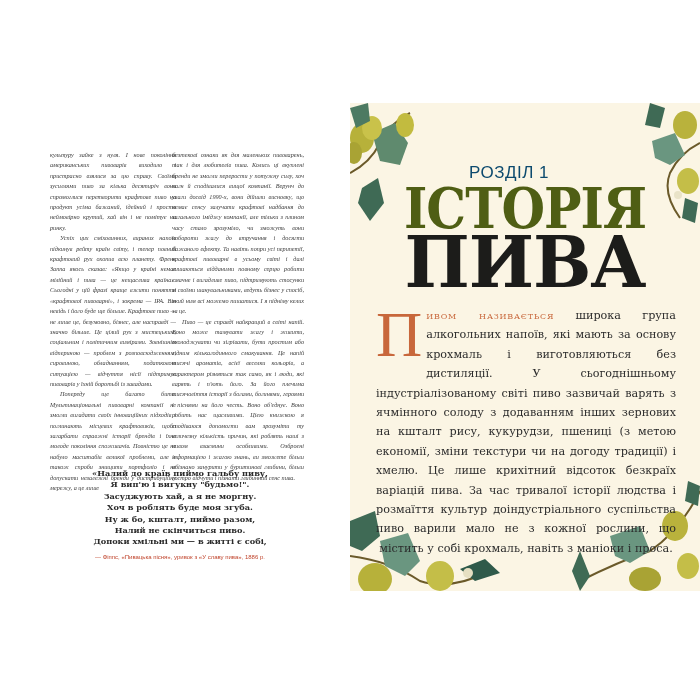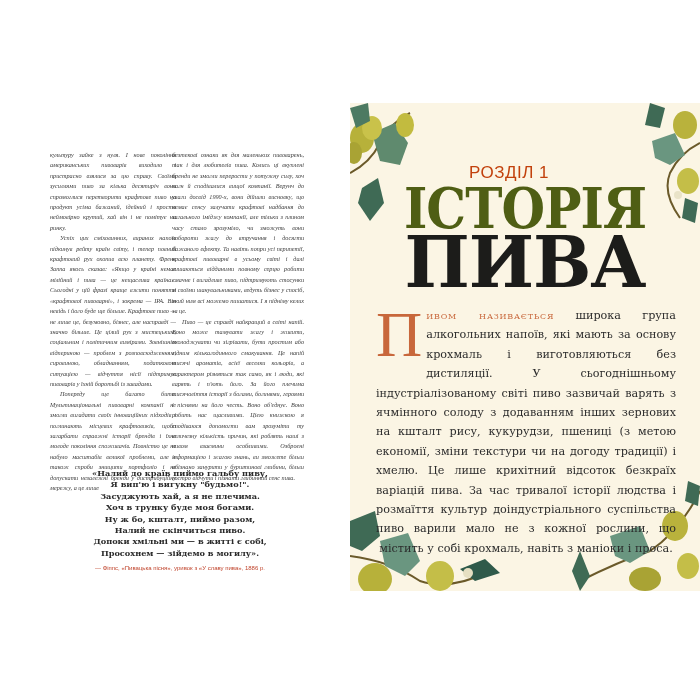--- a/index.html
+++ b/index.html
@@ -24,21 +24,21 @@
   .quote .line { display: block; }
   .quote-source {
     display: block; margin-top: 4px; font-family: "Liberation Sans", sans-serif; font-weight: normal;
     font-size: 6px; color: #c0452d;
   }
   .right-page {
     position: absolute; left: 350px; top: 103px; width: 350px; height: 488px; background: #fbf5e4; overflow: hidden;
   }
   .chapter-label {
     position: absolute; top: 60px; left: 0; width: 318px; text-align: center;
-    font-family: "Liberation Sans", sans-serif; font-size: 17px; letter-spacing: 0.5px; color: #c2410c;
+    font-family: "Liberation Sans", sans-serif; font-size: 17px; letter-spacing: 0.5px; color: #0c4a6e;
   }
   .title-1, .title-2 {
     position: absolute; left: 0; width: 350px; text-align: center;
     font-family: "DejaVu Serif", serif; font-weight: bold; letter-spacing: -1px;
   }
   .title-1 { top: 78px; font-size: 50px; line-height: 56px; color: #4f5e14; transform: scaleY(1.12); }
   .title-2 { top: 120px; font-size: 64px; line-height: 80px; color: #1c1c1a; transform: scaleX(1.08) scaleY(1.1); }
   .body-text {
     position: absolute; left: 26px; top: 203px; width: 300px;
     font-family: "DejaVu Serif", serif; font-size: 11.2px; line-height: 19.4px; color: #2b2b2b; text-align: justify;
@@ -60,26 +60,25 @@
     <p>Успіх цих сміховинних, вираних напоїв підкинув рейту країн світу, і тепер повний крафтовий рух охопив всю планету. Френк Заппа якось сказав: «Якщо у країні немає мілійний і пива — це нещаслива країна». Сьогодні у цій фразі краще вжити поняття «крафтової пивоварні», і зокрема — IPA. Він невідь і його буде ще більше. Крафтове пиво — не лише це, безумовно, бізнес, але насправді — значно більше. Це цілий рух з мистецьким, соціальним і політичним вимірами. Зовнішнім відпериною — проблем з розповсюдженням, сировиною, обладнанням, податковою ситуацією — відчуття нісії підтримує пивоварів у їхній боротьбі із завадами.</p>
     <p>Попереду ще багато битв. Мультинаціональні пивоварні компанії не змогли вигадати своїх інноваційних підходів і поглинають місцевих крафтовиків, щоби загарбати справжні історії брендів і їхнє молоде покоління споживачів. Повністю це не набуло масштабів великої проблеми, але є також спроби знищити портфоліо і не допускати незалежні бренди у дистрибуційну мережу, а це лише</p>
   </div>
   <div class="col col-mid">
     <p class="first">безтекові ознаки як для маленьких пивоварень, так і для любителів пива. Колись ці вкуплені бренди не змогли перерости у потужну силу, хоч нагн й сподівалися вищої компанії. Верунч до уваги досвід 1990-х, вони дійшли висновку, що немає сенсу залучати крафтові надбання до загального іміджу компанії, але тільки з плином часу стало зрозуміло, чи зможуть вони побороти жагу до втручання і досягти бажаного ефекту. Та навіть попри усі перипетії, крафтові пивоварні в усьому світі і далі лишаються відданими повному серцю робити смачне і вигадливе пиво, підтримують стосунки зі своїми шанувальниками, ведуть бізнес у спосіб, який ним всі можемо пишатися. І я підніму келих за це.</p>
     <p>Пиво — це справді найкращий в світі напій. Воно може тамувати жагу і живити, охолоджувати чи зігрівати, бути простим або гідним кількагодинного смакування. Це напій тисячі ароматів, всієї веселки кольорів, а характером різняться так само, як і люди, які варять і п'ють його. За його плечима тисячоліття історії з богами, богинями, героями і піснями на його честь. Воно об'єднує. Воно робить нас щасливими. Цією книжкою я сподіваюся допомогти вам зрозуміти ту величезну кількість причин, які роблять наші з пивом взаємини особливими. Озброєні інформацією і жагою знань, ви зможете більш обізнано занурити у бурштинові глибини, більш гостро відчути і пізнати глибинний сенс пива.</p>
   </div>
   <div class="quote">
     <span class="line">«Налий до країв пиймо гальбу пиву,</span>
     <span class="line">Я вип'ю і вигукну "будьмо!".</span>
-    <span class="line">Засуджують хай, а я не плечима.</span>
-    <span class="line">Хоч в трунку буде моя богами.</span>
+    <span class="line">Засуджують хай, а я не моргну.</span>
+    <span class="line">Хоч в роблять буде моя згуба.</span>
     <span class="line">Ну ж бо, кшталт, пиймо разом,</span>
     <span class="line">Налий не скінчиться пиво.</span>
     <span class="line">Допоки хмільні ми — в житті є собі,</span>
-    <span class="line">Просохнем — зійдемо в могилу».</span>
     <span class="quote-source">— Фіппс, «Пивацька пісня», уривок з «У славу пива», 1886 р.</span>
   </div>
 </div>
 
 <div class="right-page">
 
   <svg class="vine" style="left:0;top:0" width="75" height="120" viewBox="0 0 75 120">
     <path d="M0 70 Q20 60 30 40 Q40 20 60 10" stroke="#6b5a2a" stroke-width="2" fill="none"></path>
     <path d="M22 30 L45 20 L58 40 L50 62 L30 58 Z" fill="#5f8a6e"></path>
     <path d="M12 85 L28 75 L34 100 L20 118 L8 100 Z" fill="#3f6a55"></path>

